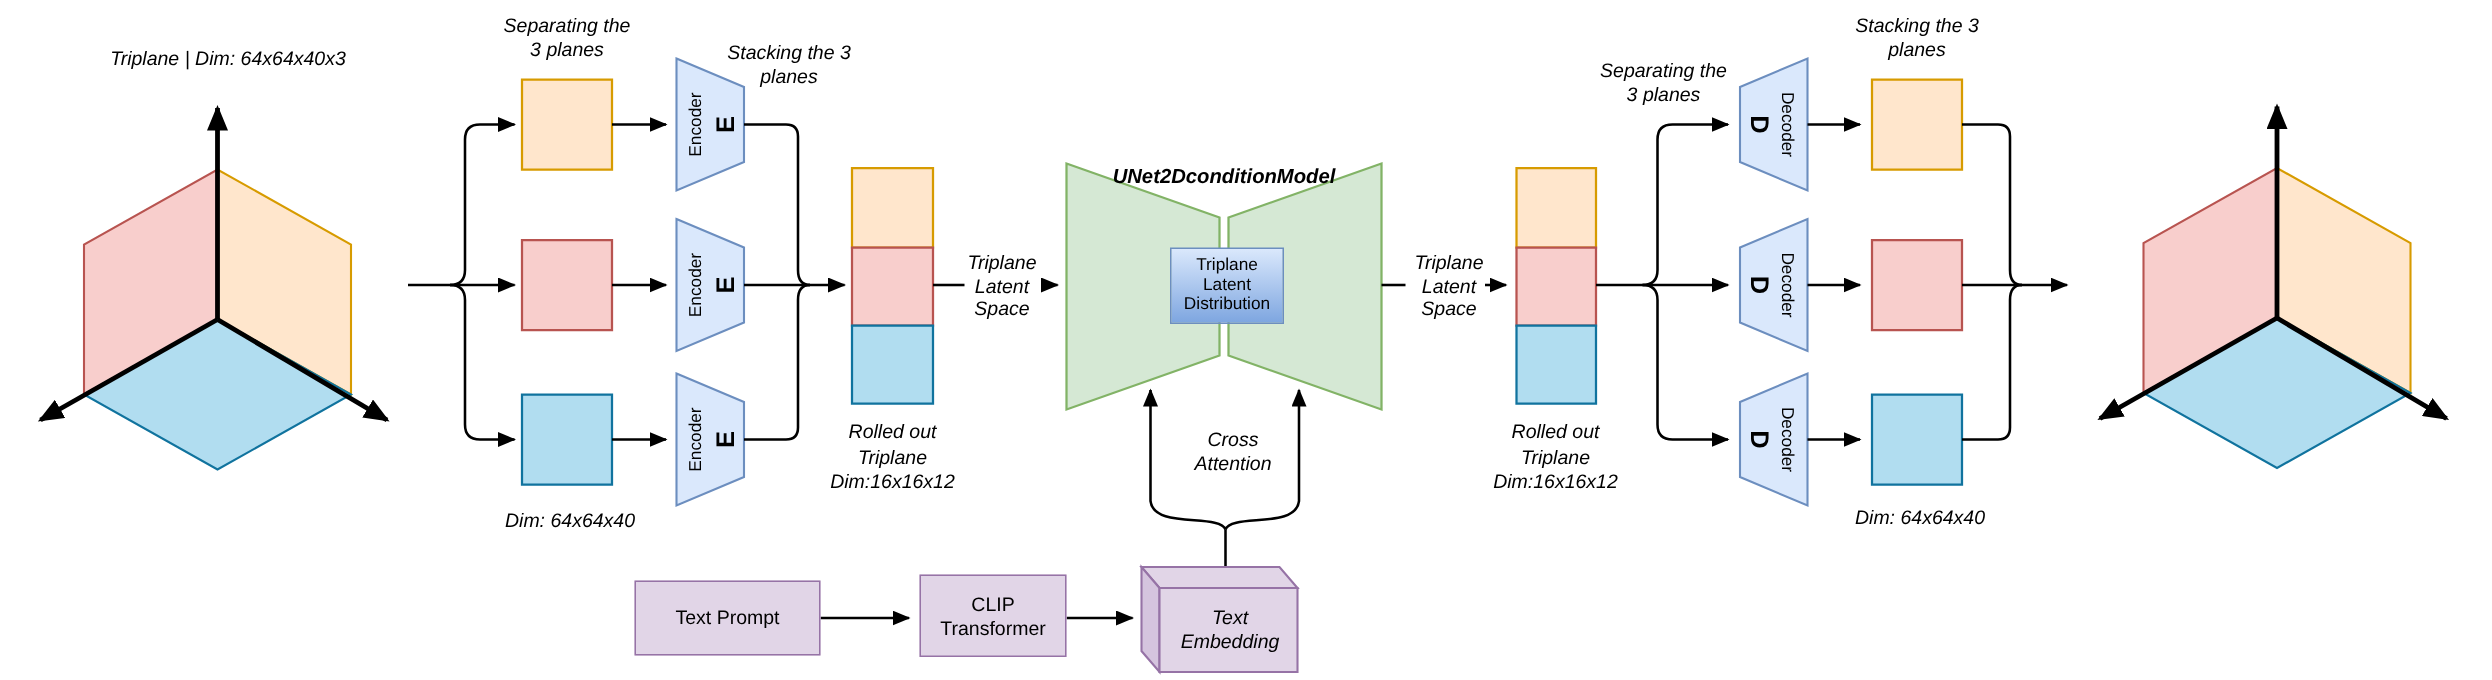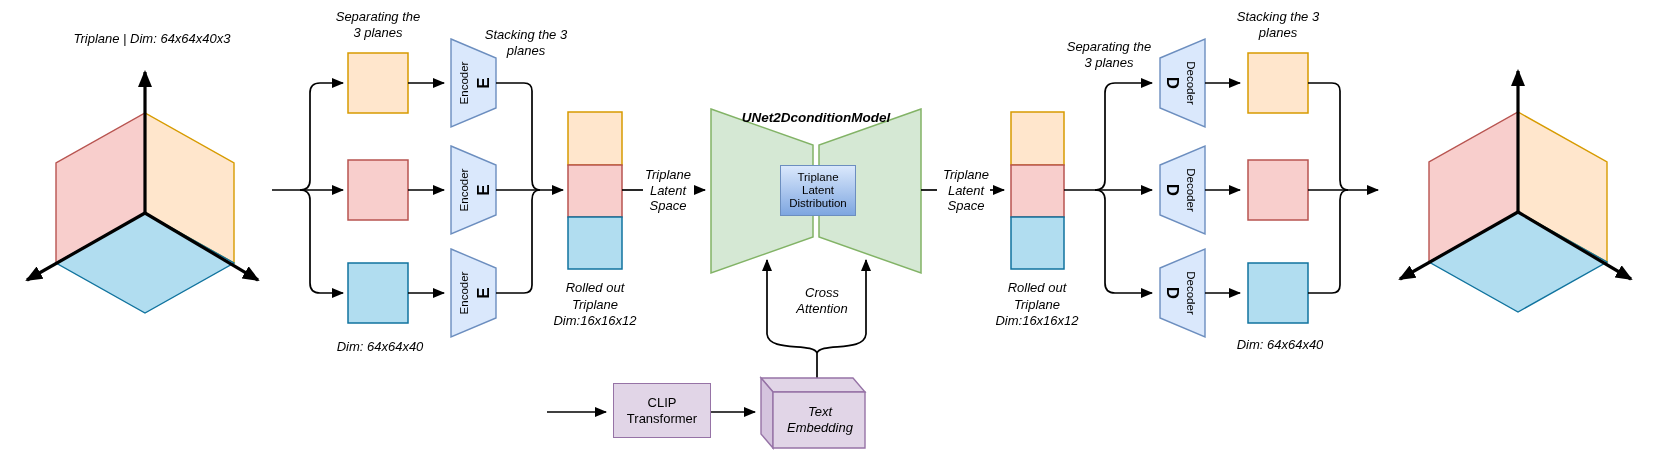--- a/index.html
+++ b/index.html
@@ -174,18 +174,19 @@
   <div class="vtext cw" style="left:1191px;top:83px;">Decoder</div>
   <div class="vtext cw big" style="left:1172px;top:190px;">D</div>
   <div class="vtext cw" style="left:1191px;top:190px;">Decoder</div>
   <div class="vtext cw big" style="left:1172px;top:293px;">D</div>
   <div class="vtext cw" style="left:1191px;top:293px;">Decoder</div>
 
   <div class="latentbox">Triplane
 Latent
 Distribution</div>
 
+  <div class="box" style="left:423px;top:387px;width:124px;height:50px;">Text Prompt</div>
   <div class="box" style="left:613px;top:383px;width:98px;height:55px;">CLIP
 Transformer</div>
   <div class="lbl" style="left:820px;top:404px;">Text
 Embedding</div>
 
 </div>
 
 </body></html>

